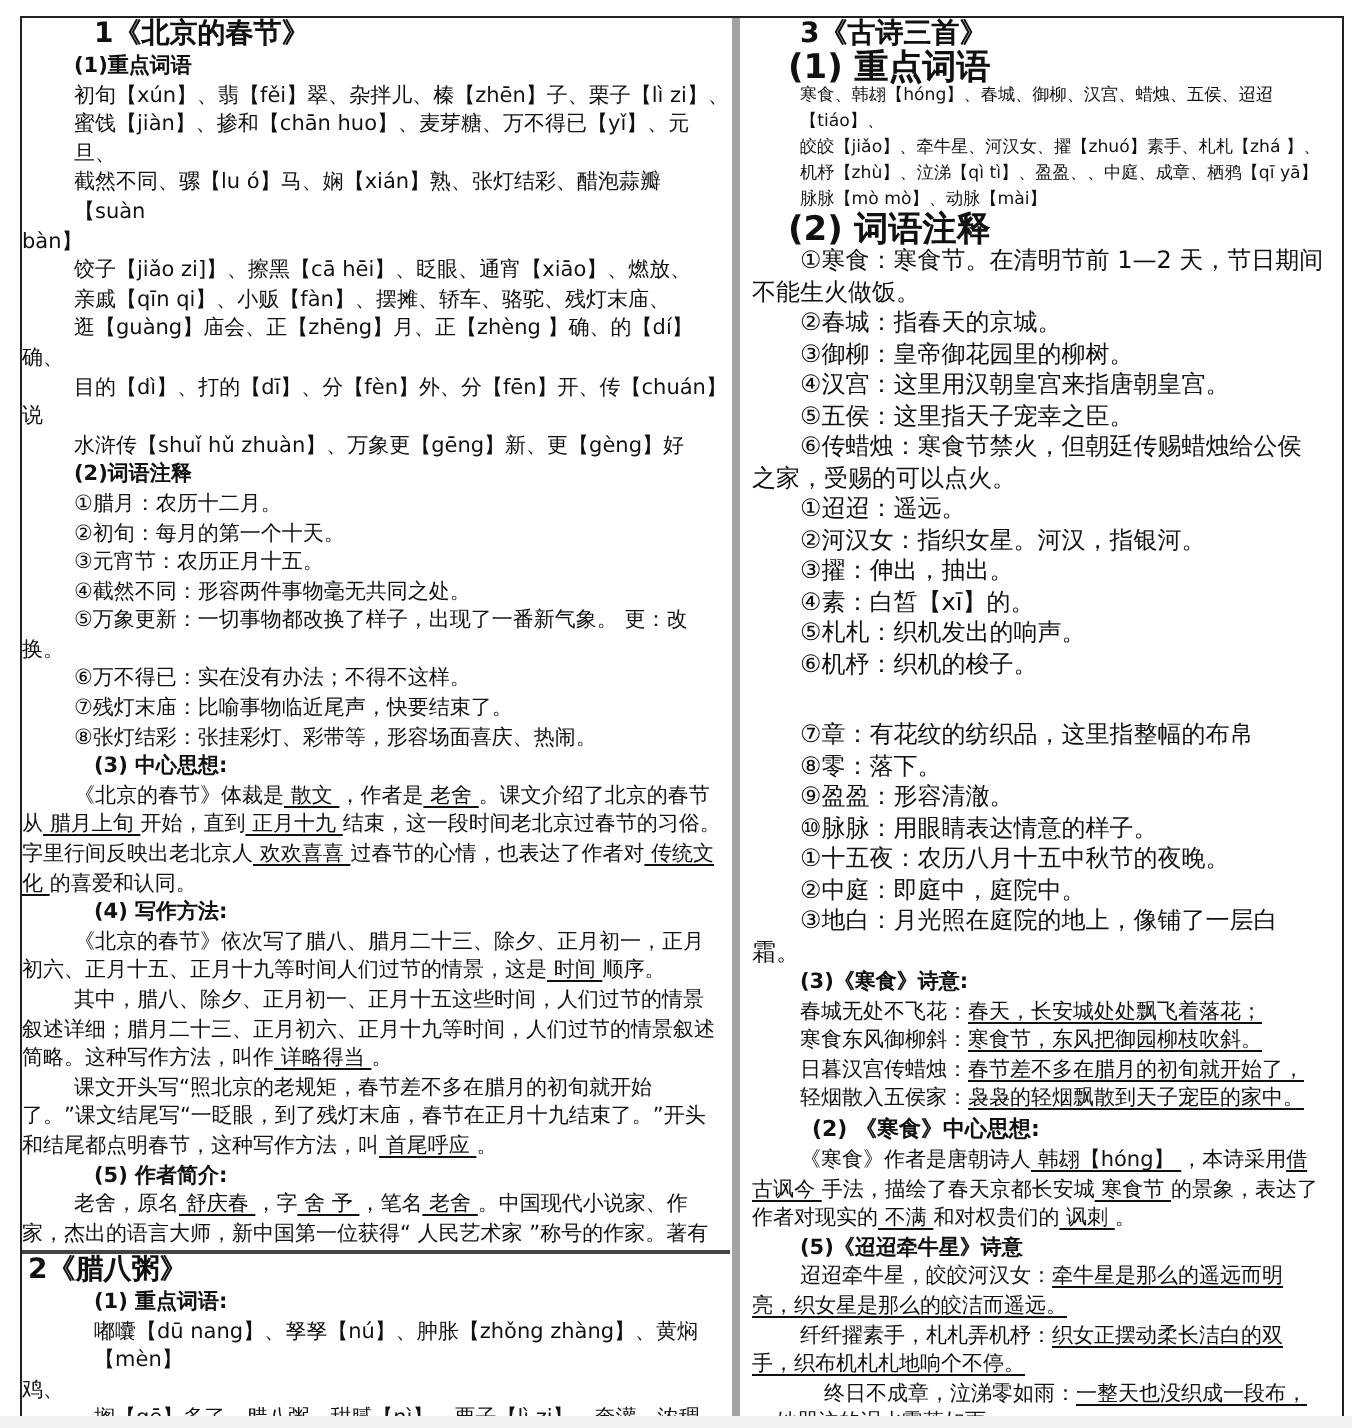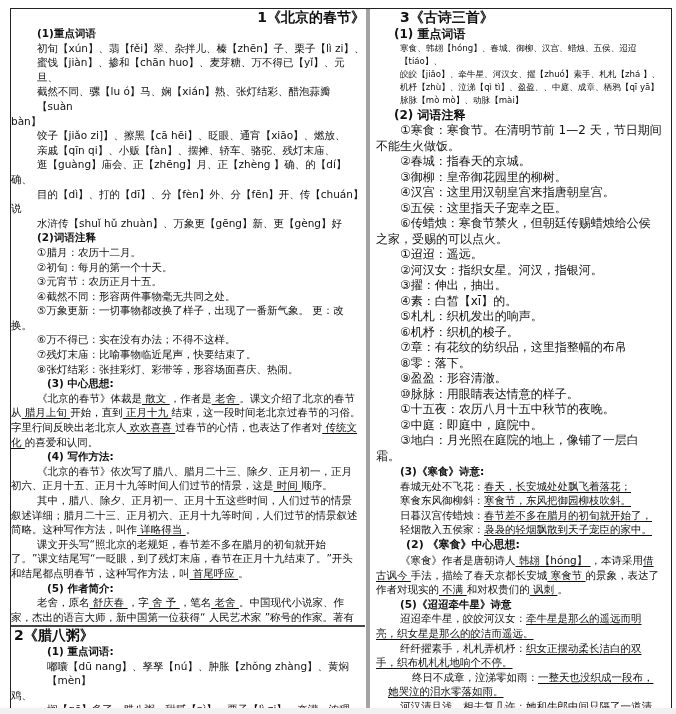--- a/index.html
+++ b/index.html
@@ -3,25 +3,25 @@
 <meta charset="utf-8">
 <style>
   html, body { margin:0; padding:0; background:#ffffff; }
   body { width:676px; height:714px; overflow:hidden; position:relative;
          font-family:"DejaVu Sans", sans-serif; color:#111; font-size:10.5px; line-height:14.6px; }
   .frame { position:absolute; left:10px; top:8px; width:660px; height:706px; border:1px solid #222; border-bottom:none; }
   .colL { position:absolute; left:11px; top:9px; width:354px; }
   .colR { position:absolute; left:366px; top:9px; width:300px; border-left:4px solid #a3a3a3; height:705px; }
   .sec1 { position:absolute; left:0; top:0; width:354px; height:613px; overflow:hidden; }
   .sec2 { position:absolute; left:0; top:616px; width:354px; height:90px; border-top:2px solid #444; overflow:hidden; }
-  .title1 { font-weight:bold; font-size:14px; line-height:17px; padding-left:36px;text-align:right; }
+  .title1 { font-weight:bold; font-size:14px; line-height:17px; padding-left:36px; }
   .title2 { font-weight:bold; font-size:14px; line-height:17px; padding-left:3px; padding-top:0px; }
   .title3 { font-weight:bold; font-size:14px; line-height:17px; padding-left:30px; }
   .h { font-weight:bold; padding-left:26px; }
-  .hR { font-weight:bold; font-size:12px; line-height:16px; padding-left:24px; }
+  .hR { font-weight:bold; font-size:17px; line-height:16px; padding-left:24px; }
   .p { text-indent:26px; padding-right:4px; }
   .i { padding-left:26px; }
   .small { font-size:8.6px; line-height:13px; }
   .colR .pad { padding-left:6px; padding-right:8px; }
   .big { font-size:12px; line-height:15.5px; }
   .u { text-decoration:underline; text-underline-offset:2px; }
   .bottomfade { position:absolute; left:0; top:708px; width:676px; height:6px; background:#f1f1f1; }
 </style>
 </head>
 <body>
@@ -98,21 +98,21 @@
       <div style="text-indent: 24px;">③御柳：皇帝御花园里的柳树。</div>
       <div style="text-indent: 24px;">④汉宫：这里用汉朝皇宫来指唐朝皇宫。</div>
       <div style="text-indent: 24px;">⑤五侯：这里指天子宠幸之臣。</div>
       <div style="text-indent: 24px;">⑥传蜡烛：寒食节禁火，但朝廷传赐蜡烛给公侯之家，受赐的可以点火。</div>
       <div style="text-indent: 24px;">①迢迢：遥远。</div>
       <div style="text-indent: 24px;">②河汉女：指织女星。河汉，指银河。</div>
       <div style="text-indent: 24px;">③擢：伸出，抽出。</div>
       <div style="text-indent: 24px;">④素：白皙【xī】的。</div>
       <div style="text-indent: 24px;">⑤札札：织机发出的响声。</div>
       <div style="text-indent: 24px;">⑥机杼：织机的梭子。</div>
-      <div style="text-indent: 24px;">⑦章：有花纹的纺织品，这里指整幅的布帛</div>
+      <div style="text-indent: 24px; margin-top: 20px;">⑦章：有花纹的纺织品，这里指整幅的布帛</div>
       <div style="text-indent: 24px;">⑧零：落下。</div>
       <div style="text-indent: 24px;">⑨盈盈：形容清澈。</div>
       <div style="text-indent: 24px;">⑩脉脉：用眼睛表达情意的样子。</div>
       <div style="text-indent: 24px;">①十五夜：农历八月十五中秋节的夜晚。</div>
       <div style="text-indent: 24px;">②中庭：即庭中，庭院中。</div>
       <div style="text-indent: 24px;">③地白：月光照在庭院的地上，像铺了一层白霜。</div>
     </div>
   <div class="h" style="padding-left:30px">(3)《寒食》诗意:</div>
   <div id="r-hanshi" class="pad" style="padding-left:30px">
       <div><span>春城无处不飞花：</span><span class="u">春天，长安城处处飘飞着落花；</span></div>

